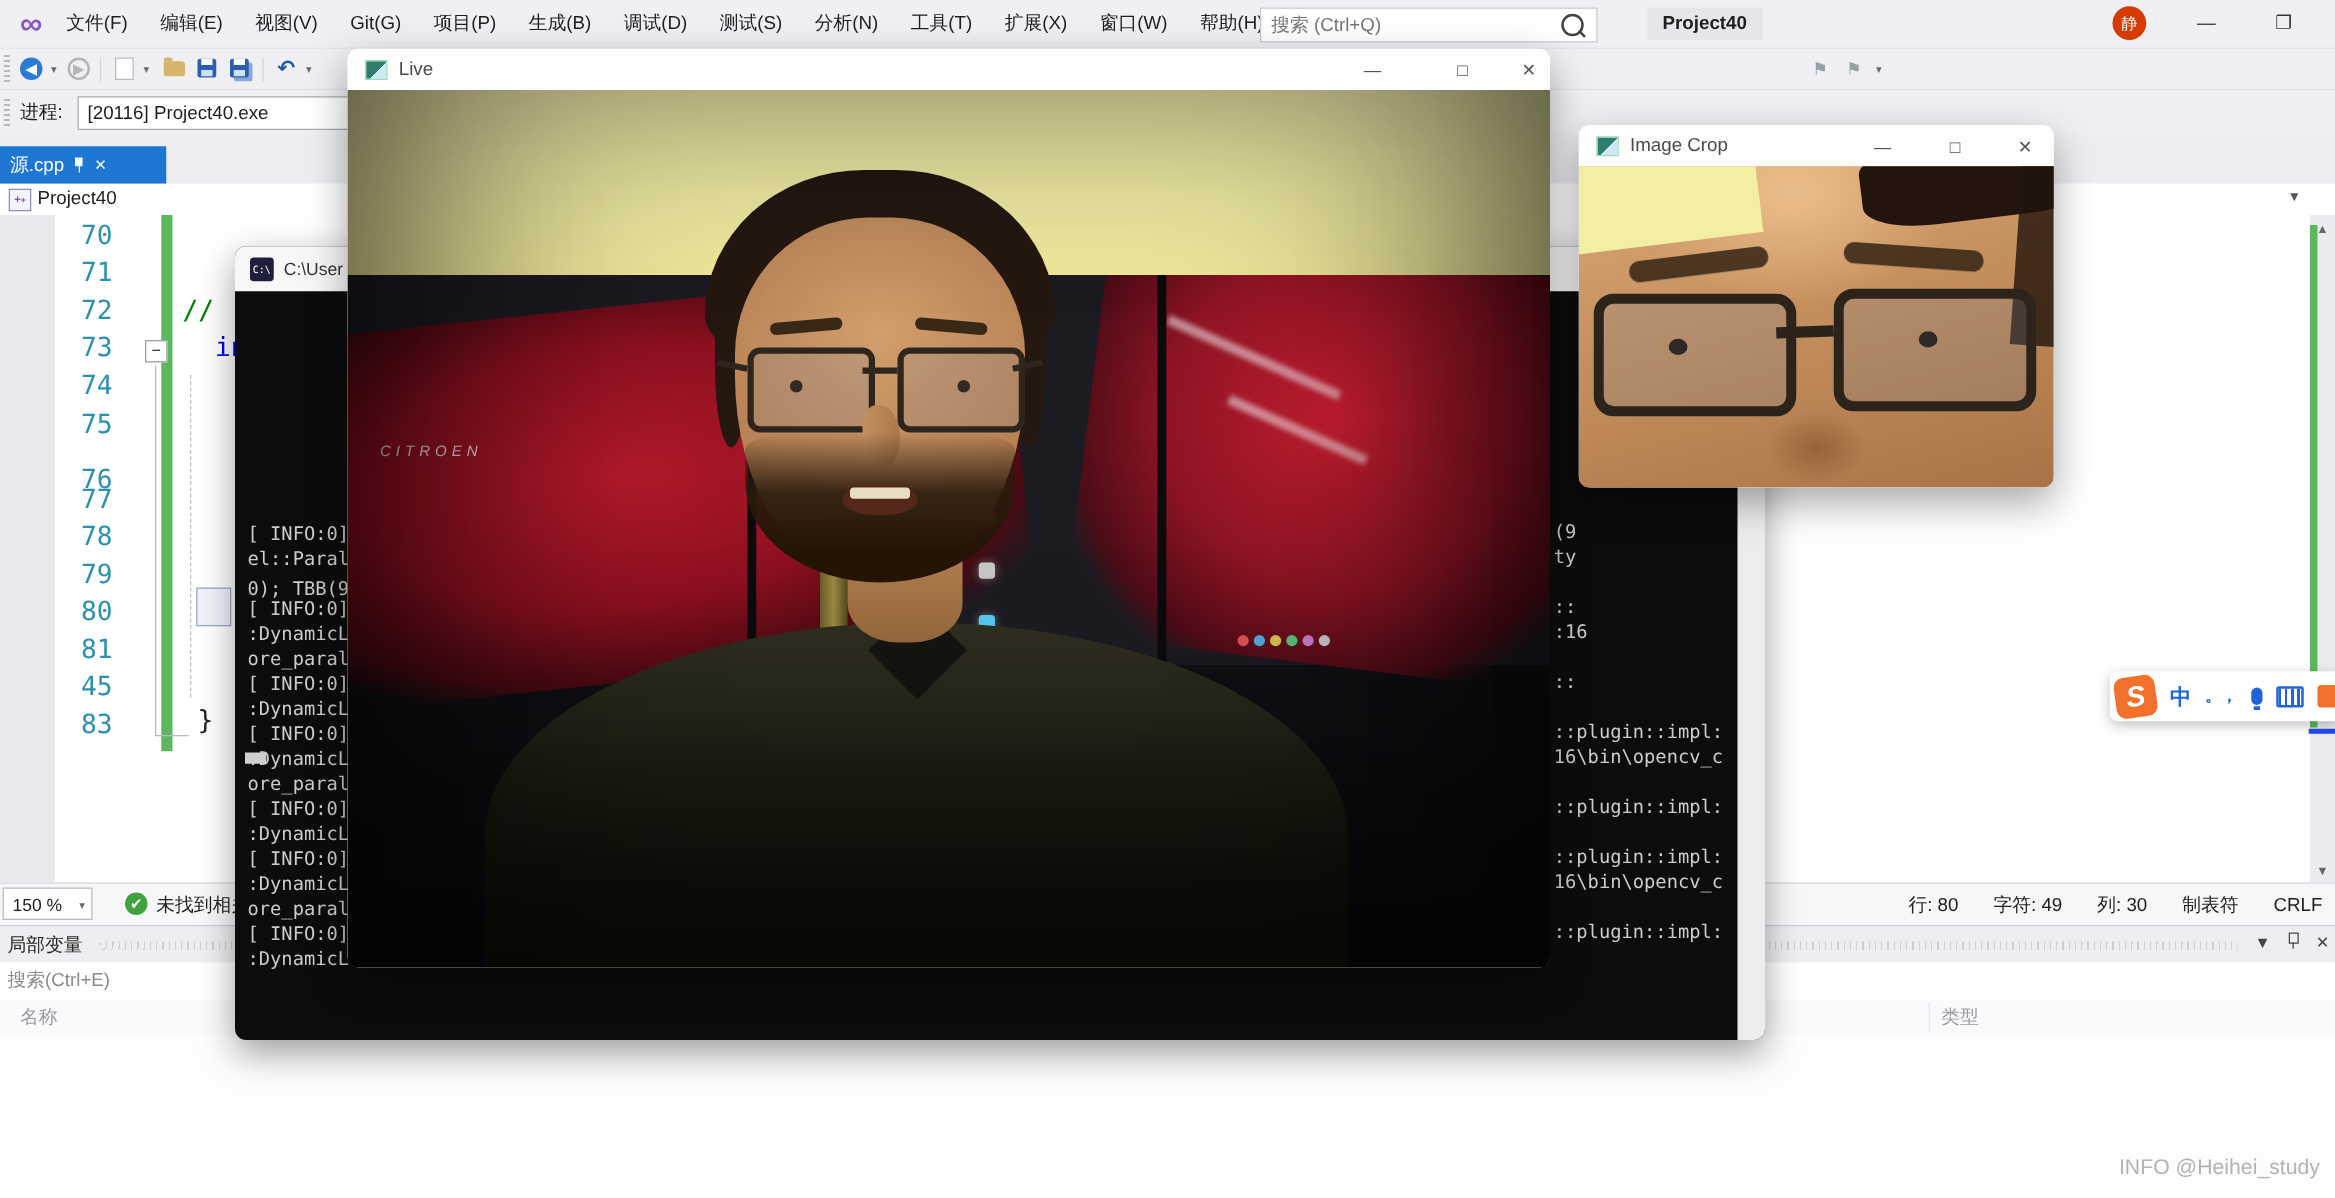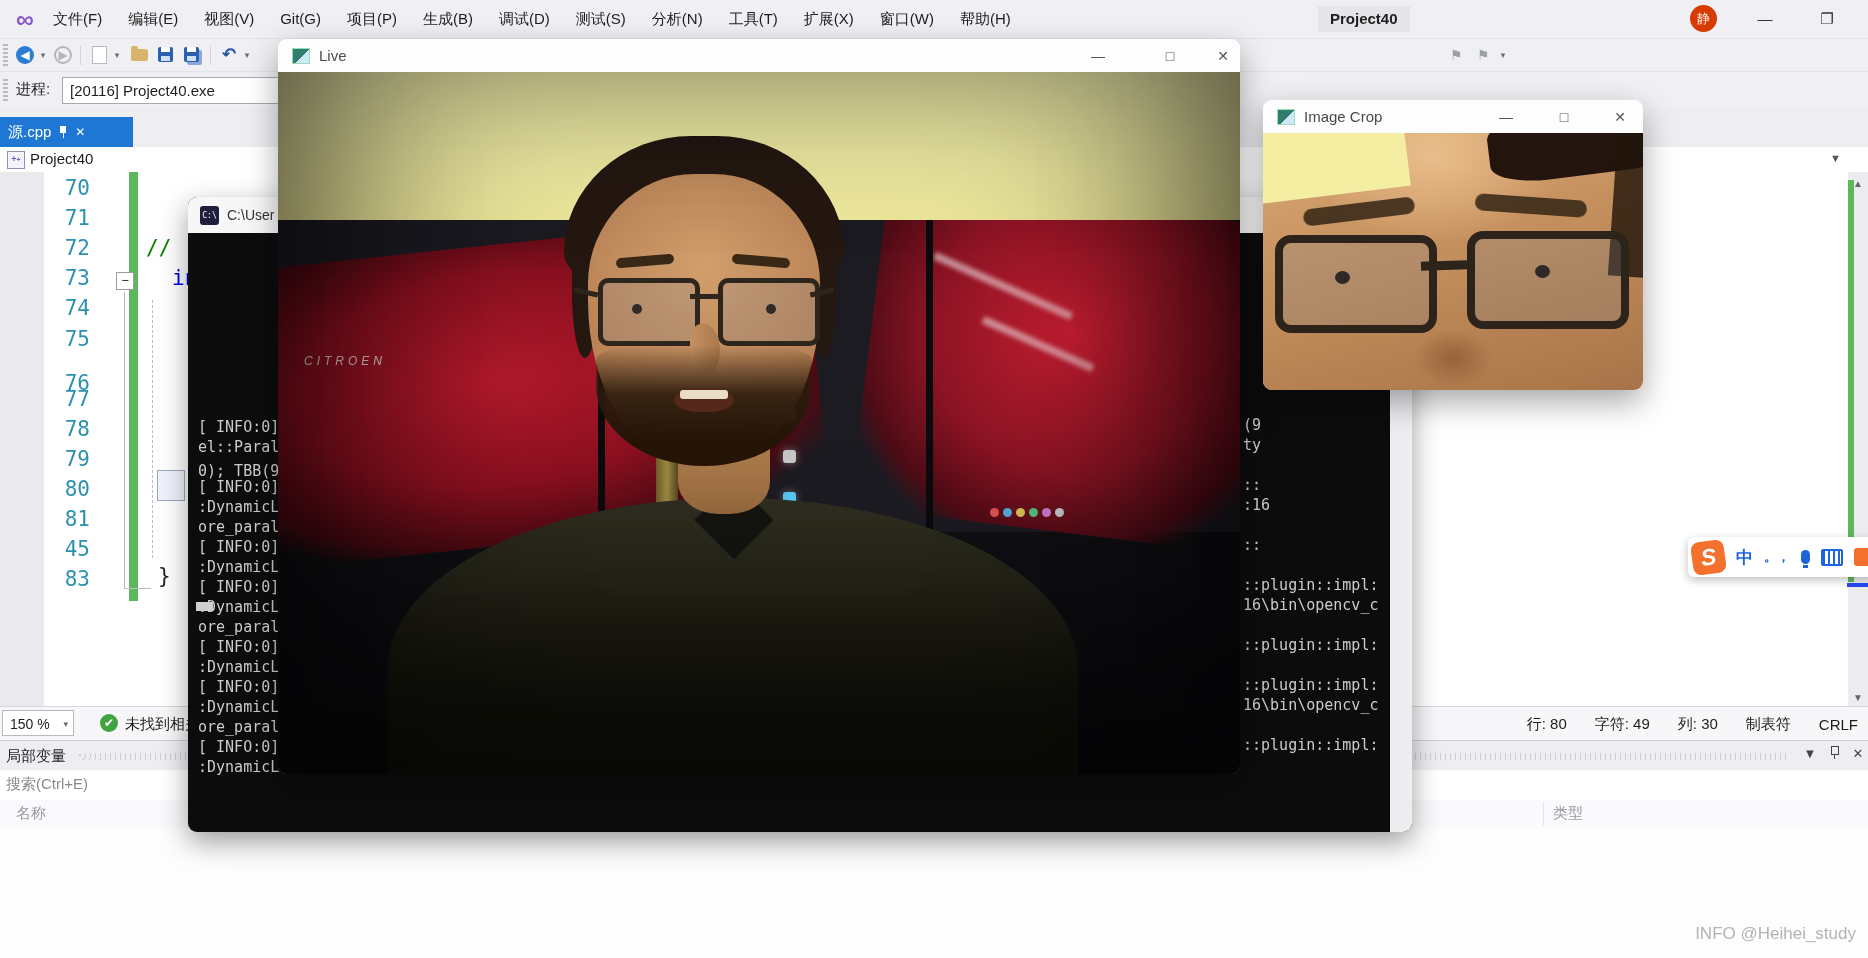--- a/index.html
+++ b/index.html
@@ -196,20 +196,24 @@
         <div class="mitem">项目(P)</div>
         <div class="mitem">生成(B)</div>
         <div class="mitem">调试(D)</div>
         <div class="mitem">测试(S)</div>
         <div class="mitem">分析(N)</div>
         <div class="mitem">工具(T)</div>
         <div class="mitem">扩展(X)</div>
         <div class="mitem">窗口(W)</div>
         <div class="mitem">帮助(H)</div>
       </div>
+    <div class="abs qsearch">
+      <div class="ph">搜索 (Ctrl+Q)</div>
+      <div class="mag"></div>
+    </div>
     <div class="abs solname">Project40</div>
     <div class="abs avatar">静</div>
     <div class="abs winbtn" style="left:1750px;">—</div>
     <div class="abs winbtn" style="left:1812px;">❐</div>
   </div>
 
   <div class="abs toolbar">
     <div class="abs grip" style="left:3px;"></div>
     <div class="abs tico" style="left:14px;">
         <div class="circ back">◀</div>

